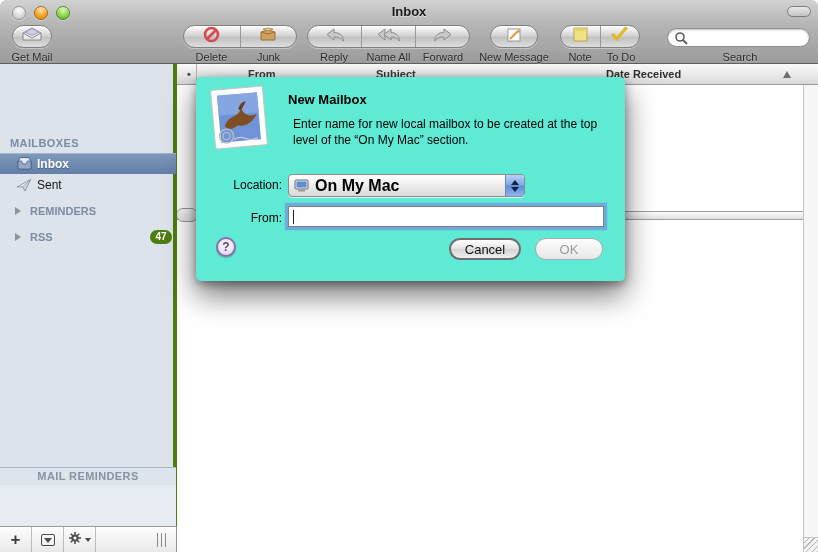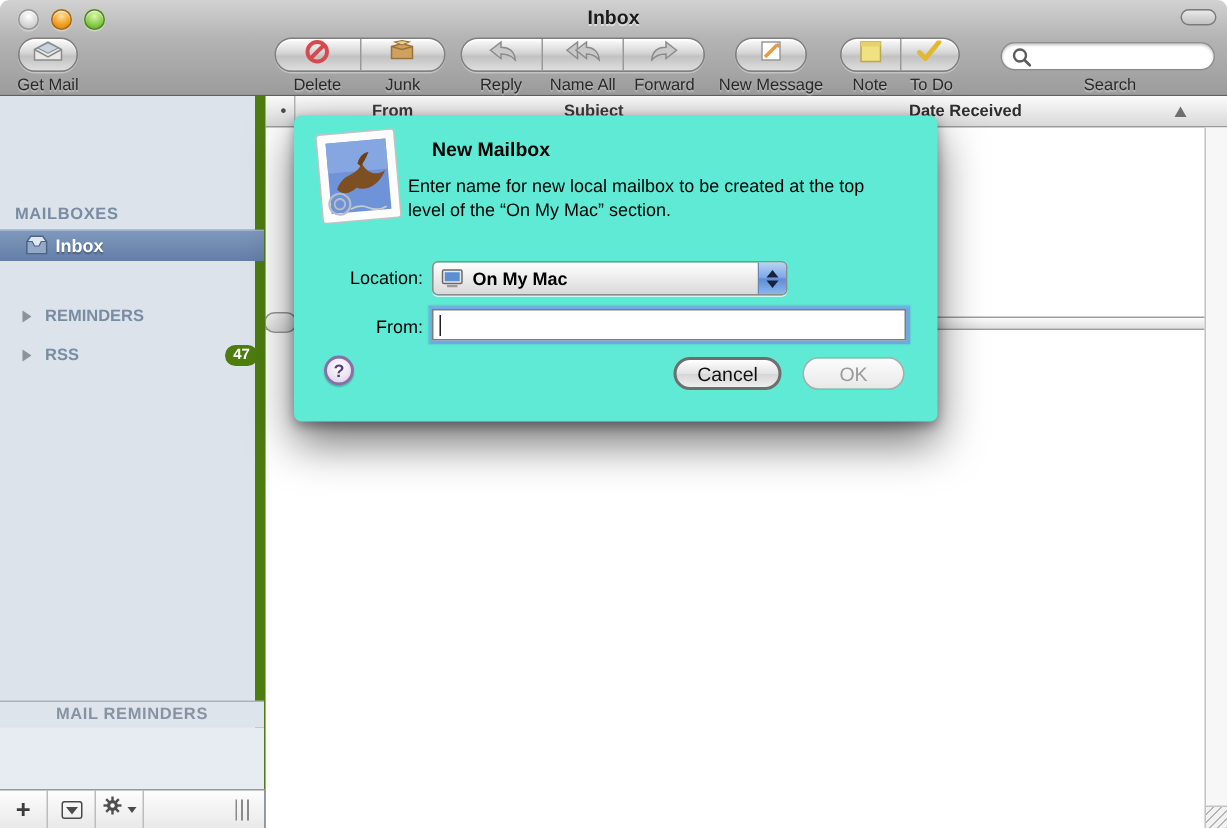--- a/index.html
+++ b/index.html
@@ -38,21 +38,21 @@
     text-align:center; text-shadow:0 1px 1px rgba(255,255,255,.4); }
 
   .searchbox { position:absolute; left:667px; top:28px; width:143px; height:19px;
     background:#fff; border:1px solid #8e8e8e; border-radius:10px;
     box-shadow:inset 0 1px 2px rgba(0,0,0,.25); }
   .searchbox input { position:absolute; left:22px; top:1px; width:112px; height:15px;
     border:none; outline:none; font-size:11px; background:transparent; }
 
   
   .sidebar { position:absolute; left:0; top:64px; width:177px; height:488px;
-    background:#dce3ea; border-right:7px solid #4d7c0f; }
+    background:#dce3ea; border-right:4px solid #4d7c0f; }
   .side-head { position:absolute; left:10px; font-size:11px; font-weight:bold;
     color:#7a8ca3; letter-spacing:.4px; }
   .row-sel { position:absolute; left:0; top:89px; width:176px; height:21px;
     background:linear-gradient(#809ac0,#7e97bb 8%,#637ea8);
     box-shadow:inset 0 1px 0 rgba(255,255,255,.25); display:flex; align-items:center; }
   .row { position:absolute; left:0; width:176px; height:20px; display:flex; align-items:center; }
   .row-sel .lbl { color:#fff; font-weight:bold; font-size:12px; margin-left:4px;
     text-shadow:0 1px 1px rgba(0,0,0,.3); }
   .row .lbl { color:#141414; font-size:12px; margin-left:4px; }
   .row-icon { width:17px; height:15px; margin-left:16px; }
@@ -106,28 +106,28 @@
   .growbox { position:absolute; left:803px; top:537px; width:15px; height:15px;
     background:#f2f2f2; border-left:1px solid #c3c3c3; border-top:1px solid #cscsc3;
     border-top:1px solid #c3c3c3;
     background-image:repeating-linear-gradient(135deg,transparent 0 3px,#b5b5b5 3px 4px); }
 
   
   .dialog { position:absolute; left:196px; top:77px; width:429px; height:204px;
     background:#5eead4; border-radius:5px;
     box-shadow:0 14px 30px rgba(0,0,0,.55), 0 3px 8px rgba(0,0,0,.35); }
   .dlg-title { position:absolute; left:92px; top:15px; font-size:13px; font-weight:bold; color:#000; }
-  .dlg-msg { position:absolute; left:76px; top:39px; width:332px; font-size:12px;
+  .dlg-msg { position:absolute; left:97px; top:39px; width:332px; font-size:12px;
     color:#000; line-height:16px; }
   .dlg-lbl { position:absolute; left:0; width:86px; text-align:right; font-size:12px; color:#000; }
   .popup { position:absolute; left:92px; top:97px; width:237px; height:23px;
     border:1px solid #8d8d8d; border-radius:4px;
     background:linear-gradient(#ffffff,#d9d9d9); display:flex; align-items:center;
     box-shadow:0 1px 0 rgba(255,255,255,.7); }
-  .popup .ptxt { font-size:12px; font-weight:bold; color:#000; margin-left:6px; }
+  .popup .ptxt { font-size:16px; font-weight:bold; color:#000; margin-left:6px; }
   .stepper { position:absolute; right:0; top:0; width:19px; height:21px;
     border-left:1px solid #6d87b5; border-radius:0 3px 3px 0;
     background:linear-gradient(#b9d3f5,#7da7e6 48%,#5d8dd9 52%,#8fb4ea);
     display:flex; flex-direction:column; align-items:center; justify-content:center; }
   .tri-u { width:0; height:0; border-left:4px solid transparent; border-right:4px solid transparent;
     border-bottom:5px solid #16233d; margin-bottom:2px; }
   .tri-d { width:0; height:0; border-left:4px solid transparent; border-right:4px solid transparent;
     border-top:5px solid #16233d; }
   .namefield { position:absolute; left:92px; top:129px; width:316px; height:21px;
     background:#fff; border:1px solid #7f7f7f;
@@ -289,20 +289,29 @@
     <div class="row-sel">
       <span class="row-icon">
         <svg width="17" height="15" viewBox="0 0 17 15">
             <path d="M2 5 L4.5 1.5 H12.5 L15 5 V13 H2 Z" fill="#dfe7f1" stroke="#4e6385" stroke-width="1"></path>
             <path d="M2 5 H5.5 L7 8 H10 L11.5 5 H15 V13 H2 Z" fill="#93a9c6" stroke="#4e6385" stroke-width=".8"></path>
           </svg>
       </span>
       <span class="lbl">Inbox</span>
     </div>
 
+    <div class="row" style="top:111px;">
+      <span class="row-icon">
+        <svg width="16" height="14" viewBox="0 0 16 14">
+            <path d="M1 9 L14.5 1.5 L9 13 L6.8 8.8 Z" fill="#eef1f5" stroke="#8a93a3" stroke-width=".9"></path>
+            <path d="M6.8 8.8 L14.5 1.5 L9 13 Z" fill="#cdd5df" stroke="#8a93a3" stroke-width=".7"></path>
+          </svg>
+      </span>
+      <span class="lbl">Sent</span>
+    </div>
 
     <div class="disc" style="top:143px;"></div>
     <div class="grp" style="top:141px;">REMINDERS</div>
 
     <div class="disc" style="top:169px;"></div>
     <div class="grp" style="top:167px;">RSS</div>
     <div class="badge">47</div>
 
     <div class="ma-line"></div>
     <div class="ma-head">MAIL REMINDERS</div>

